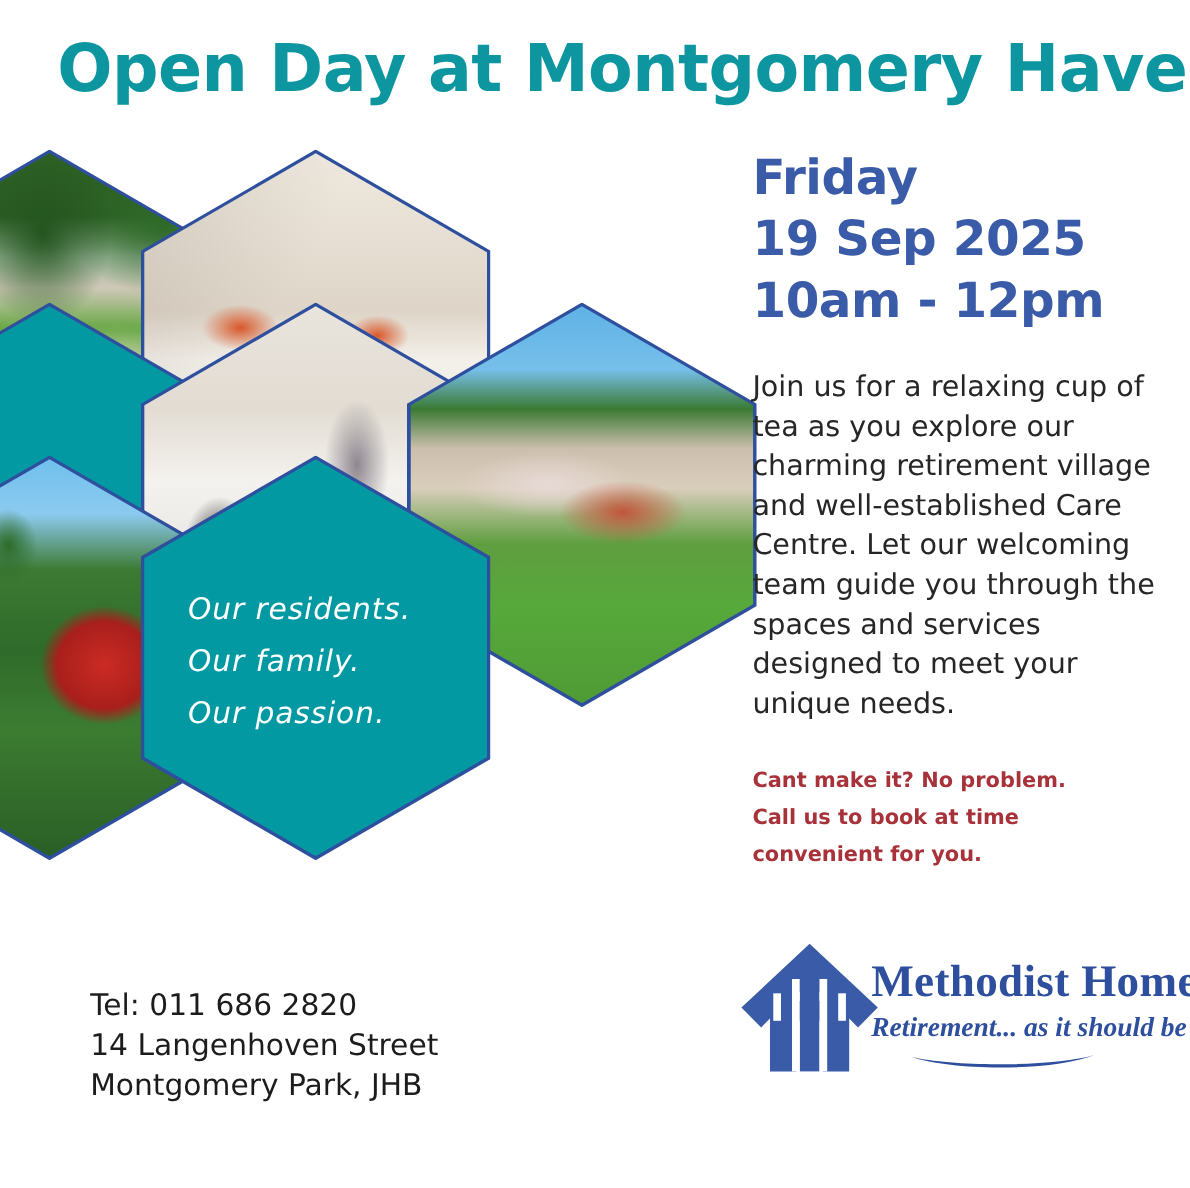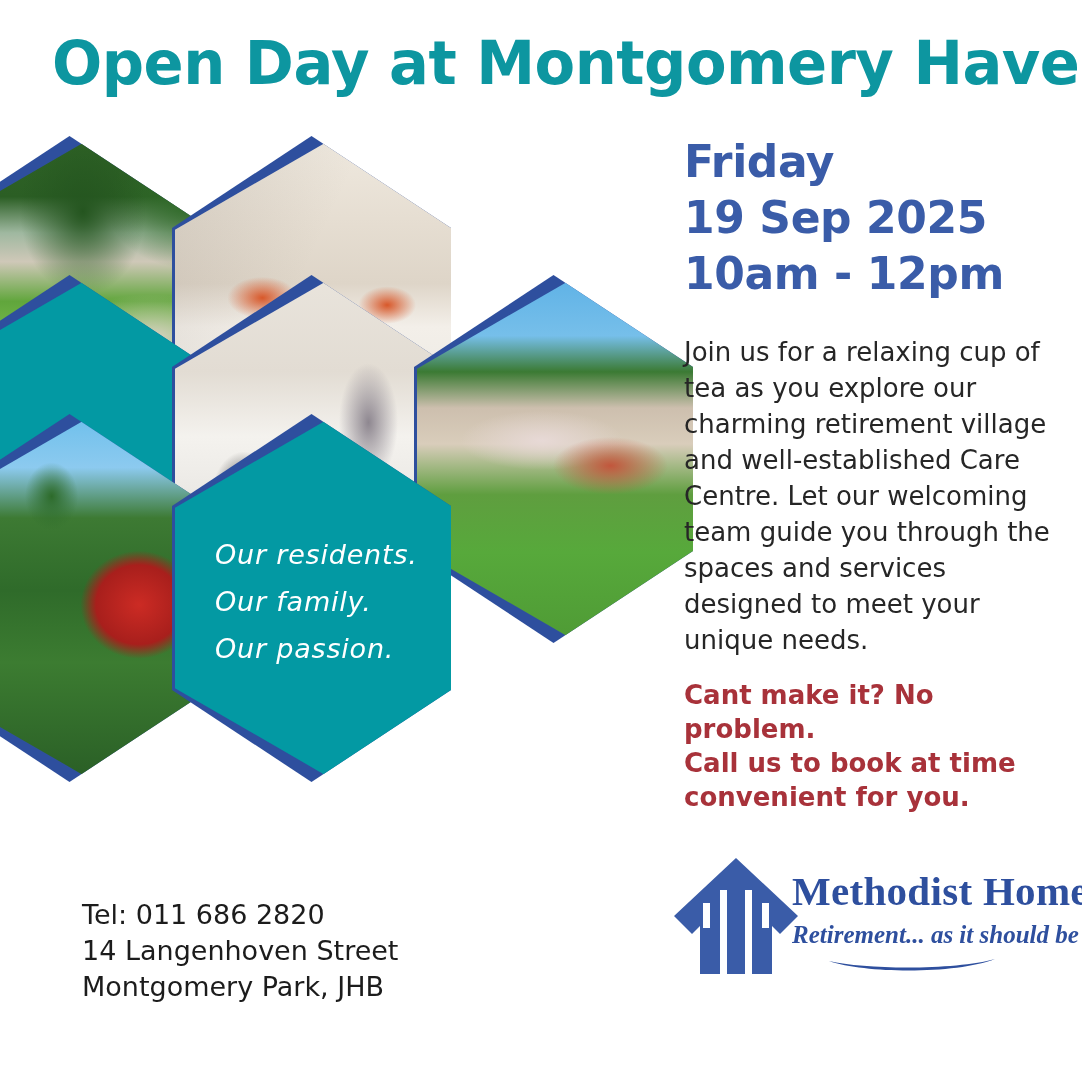--- a/index.html
+++ b/index.html
@@ -42,26 +42,25 @@
   
   .collage {
     position: absolute;
     left: 0px;
     top: 130px;
     width: 660px;
     height: 760px;
   }
   .hex {
     position: absolute;
-    width: 279px;
+    width: 318px;
     height: 368px;
     clip-path: polygon(50% 0%, 100% 25%, 100% 75%, 50% 100%, 0% 75%, 0% 25%);
     background: #2e4f9e;
     overflow: hidden;
-    margin-left: 44px;
   }
   .hex-inner {
     position: absolute;
     left: 3px;
     top: 3.4px;
     width: 312px;
     height: 361px;
     clip-path: polygon(50% 0%, 100% 25%, 100% 75%, 50% 100%, 0% 75%, 0% 25%);
     overflow: hidden;
   }
@@ -180,24 +179,24 @@
   .body-copy {
     margin-top: 32px;
     font-family: "DejaVu Sans", sans-serif;
     font-size: 26px;
     line-height: 36px;
     color: #262626;
     width: 370px;
   }
 
   .cta {
-    margin-top: 20px;
-    font-family: "DejaVu Sans", sans-serif;
-    font-weight: bold;
-    font-size: 26px;
+    margin-top: 34px;
+    font-family: "DejaVu Sans", sans-serif;
+    font-weight: bold;
+    font-size: 19px;
     line-height: 34px;
     color: #a8323a;
     width: 375px;
   }
 
   
   .contact {
     position: absolute;
     left: 58px;
     top: 897px;

